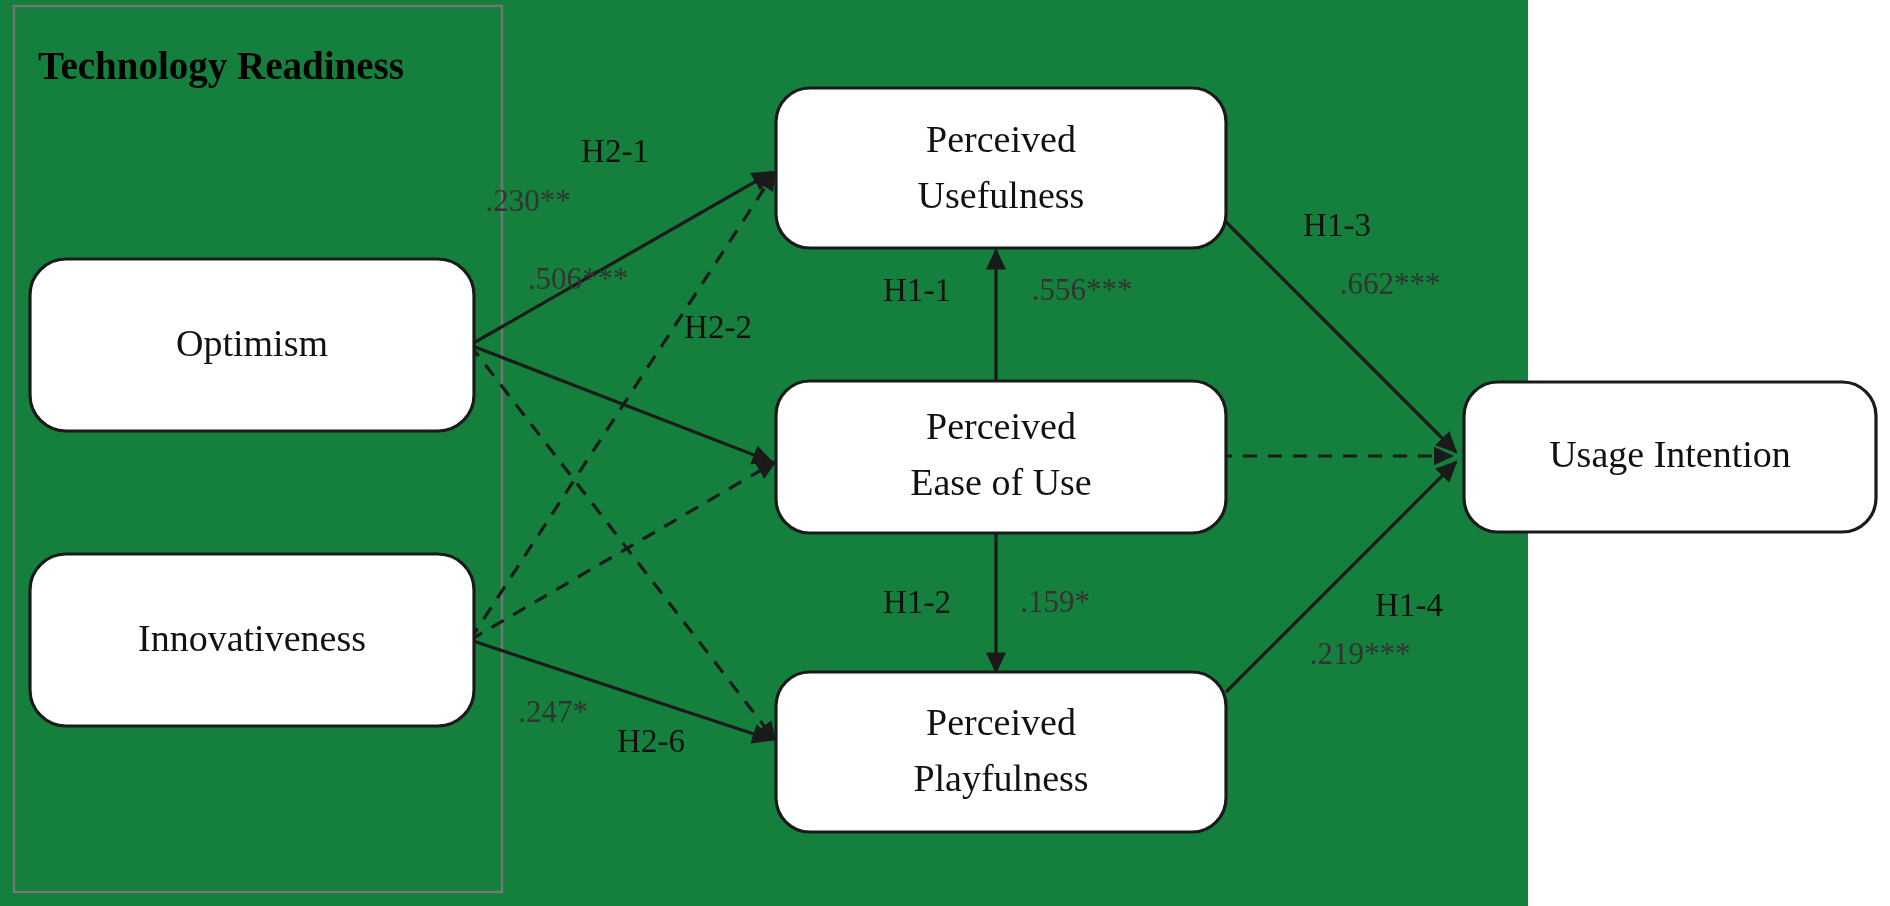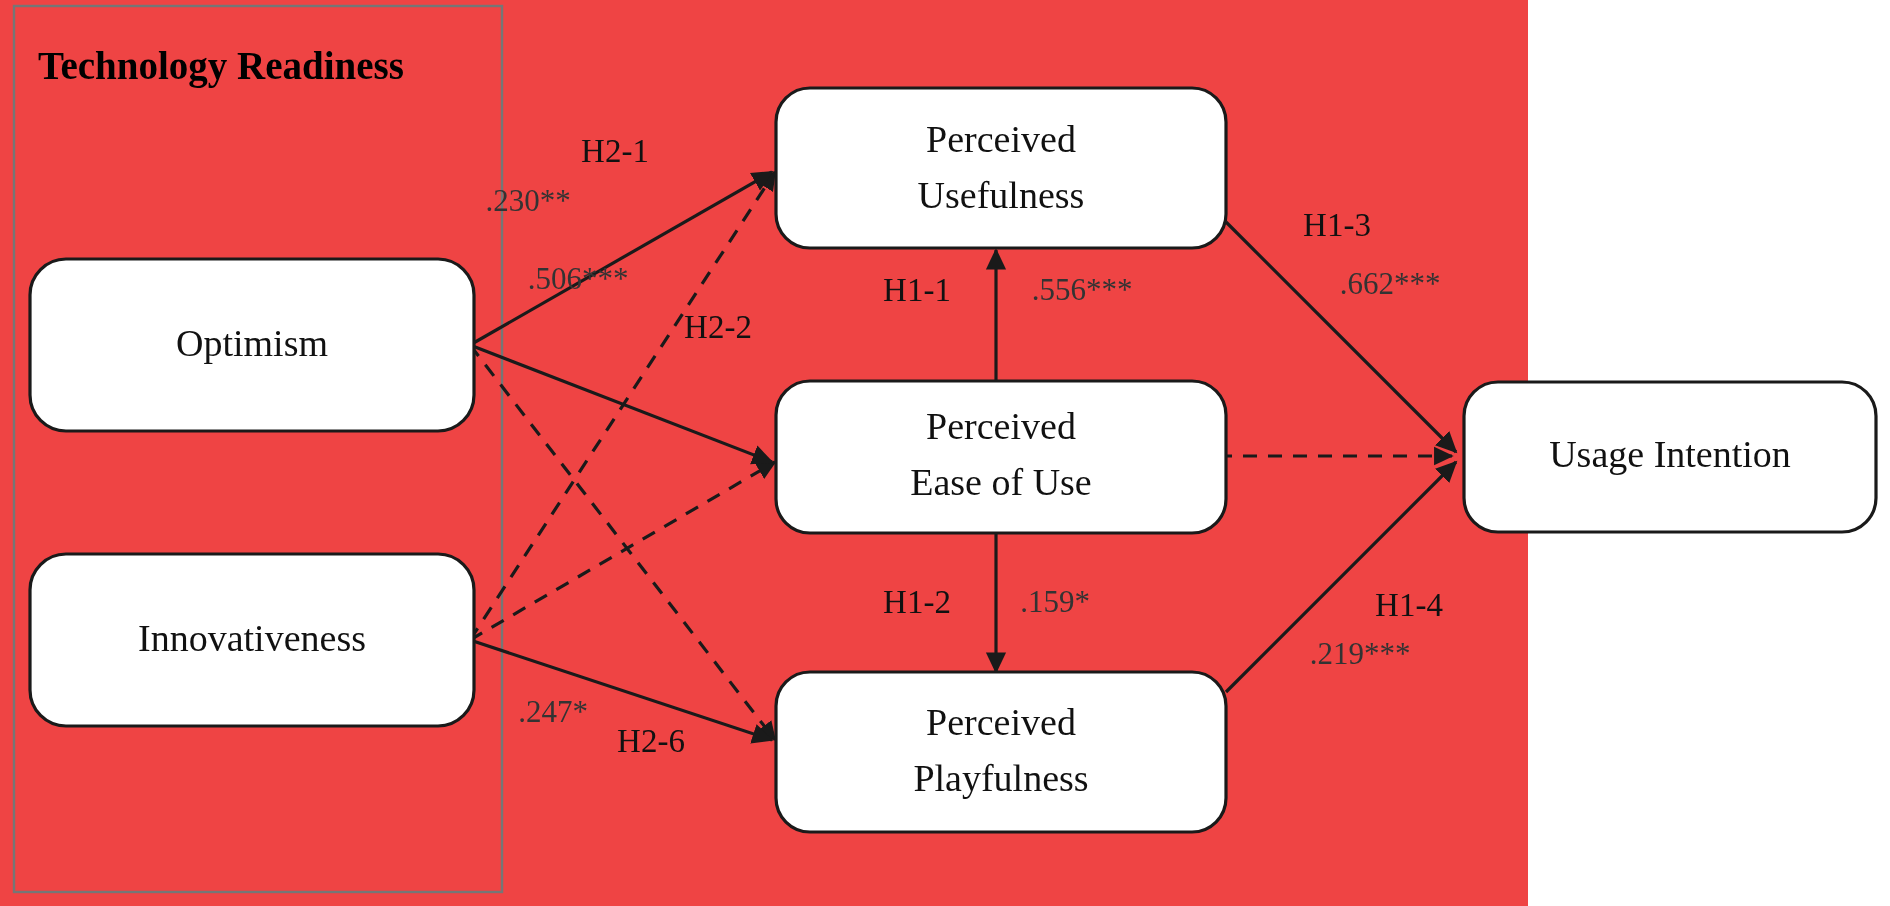--- a/index.html
+++ b/index.html
@@ -10,21 +10,21 @@
   body {
     width: 1890px;
     height: 906px;
     font-family: "Liberation Serif", "DejaVu Serif", serif;
     overflow: hidden;
   }
   #diagram-root {
     position: relative;
     width: 1528px;
     height: 906px;
-    background: #ef4444;
+    background: #15803d;
   }
   svg#model-svg {
     position: absolute;
     left: 0;
     top: 0;
     width: 1890px;
     height: 906px;
     display: block;
   }
   .construct-box {

